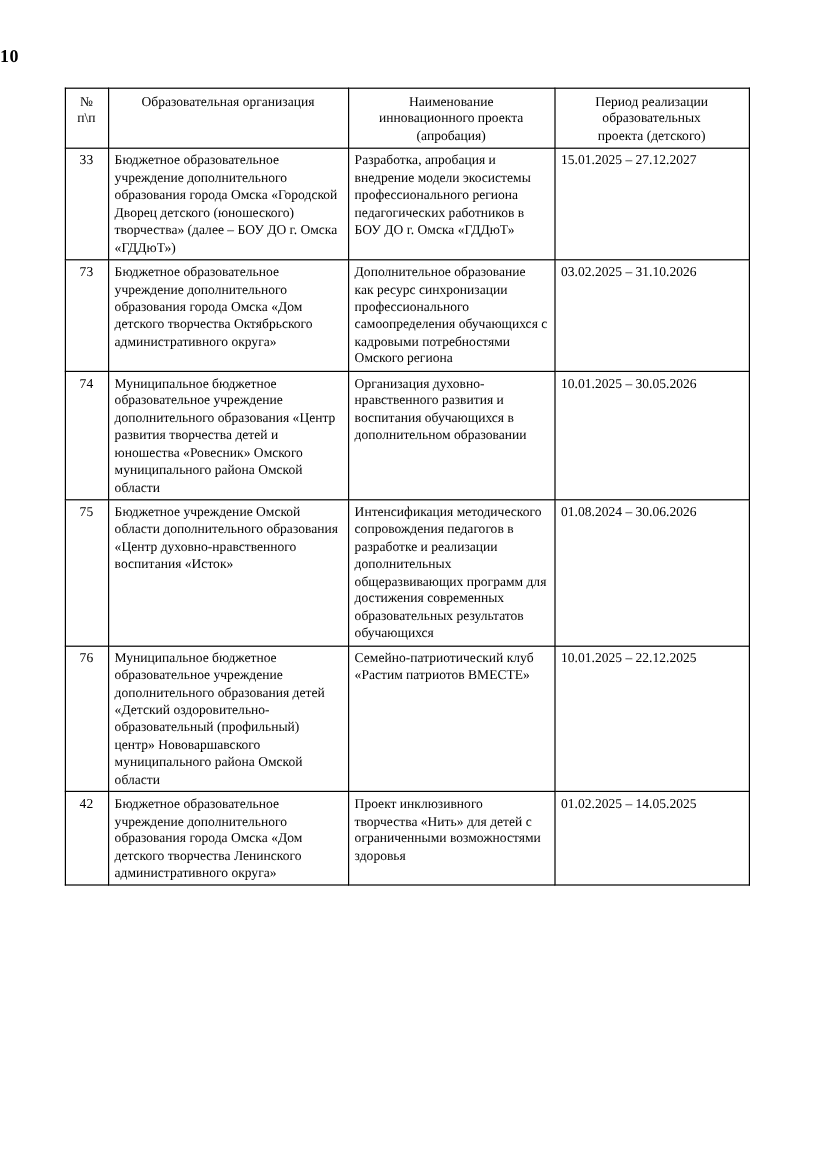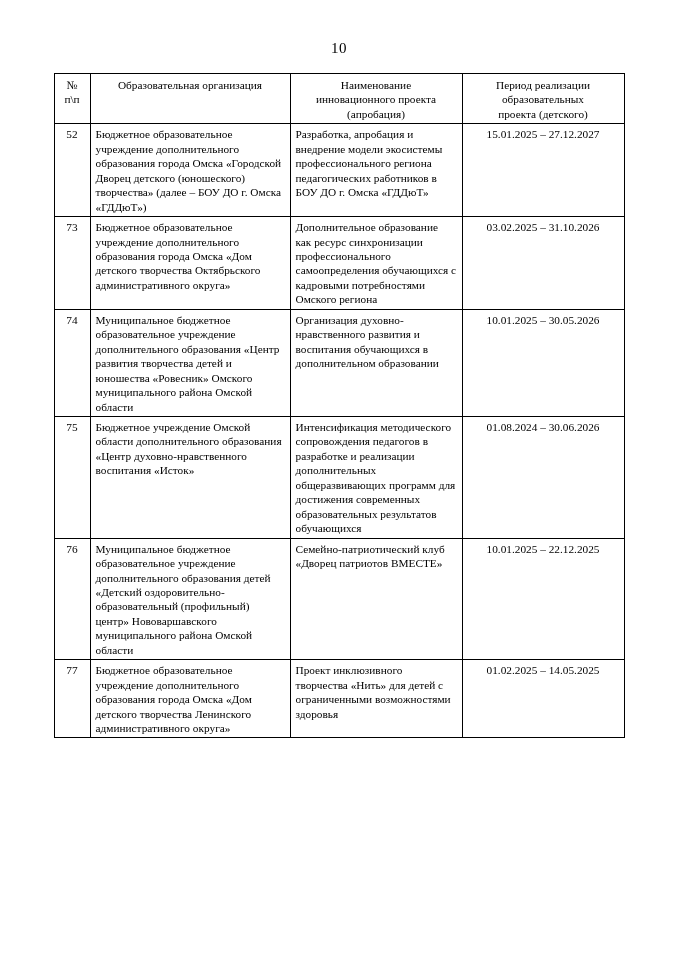--- a/index.html
+++ b/index.html
@@ -15,26 +15,27 @@
     position: relative;
   }
   .page {
     width: 678px;
     height: 960px;
     box-sizing: border-box;
     padding: 0;
     position: relative;
   }
   .page-number {
-    text-align: center;
+    text-align: left;
     font-size: 15px;
     font-family: "Liberation Serif", serif;
     margin-top: 40px;
     margin-bottom: 16px;
     letter-spacing: 0.5px;
+    font-weight: bold;
   }
   table.doc-table {
     border-collapse: collapse;
     margin: 0 auto;
     width: 570px;
     table-layout: fixed;
   }
   table.doc-table td, table.doc-table th {
     border: 1px solid #000000;
     vertical-align: top;
@@ -47,21 +48,21 @@
   table.doc-table thead td {
     text-align: center;
     vertical-align: top;
     padding-top: 4px;
   }
   .col-num { width: 36px; text-align: center; }
   .col-org { width: 200px; }
   .col-name { width: 172px; }
   .col-period { width: 162px; text-align: center; }
   td.cell-num { text-align: center; vertical-align: top; }
-  td.cell-period { text-align: center; vertical-align: top; }
+  td.cell-period { vertical-align: top; }
   .hdr-line { display: block; }
 </style>
 </head>
 <body>
 
 <div class="page">
 
   <div class="page-number">10</div>
 
   <table class="doc-table">
@@ -87,21 +88,21 @@
         </td>
         <td>
           <span class="hdr-line">Период реализации</span>
           <span class="hdr-line">образовательных</span>
           <span class="hdr-line">проекта (детского)</span>
         </td>
       </tr>
     </thead>
     <tbody>
       <tr>
-        <td class="cell-num">52</td>
+        <td class="cell-num">33</td>
         <td class="cell-org">Бюджетное образовательное учреждение дополнительного образования города Омска «Городской Дворец детского (юношеского) творчества» (далее – БОУ ДО г. Омска «ГДДюТ»)</td>
         <td class="cell-name">Разработка, апробация и внедрение модели экосистемы профессионального региона педагогических работников в БОУ ДО г. Омска «ГДДюТ»</td>
         <td class="cell-period">15.01.2025 – 27.12.2027</td>
       </tr>
       <tr>
         <td class="cell-num">73</td>
         <td class="cell-org">Бюджетное образовательное учреждение дополнительного образования города Омска «Дом детского творчества Октябрьского административного округа»</td>
         <td class="cell-name">Дополнительное образование как ресурс синхронизации профессионального самоопределения обучающихся с кадровыми потребностями Омского региона</td>
         <td class="cell-period">03.02.2025 – 31.10.2026</td>
       </tr>
@@ -113,25 +114,25 @@
       </tr>
       <tr>
         <td class="cell-num">75</td>
         <td class="cell-org">Бюджетное учреждение Омской области дополнительного образования «Центр духовно-нравственного воспитания «Исток»</td>
         <td class="cell-name">Интенсификация методического сопровождения педагогов в разработке и реализации дополнительных общеразвивающих программ для достижения современных образовательных результатов обучающихся</td>
         <td class="cell-period">01.08.2024 – 30.06.2026</td>
       </tr>
       <tr>
         <td class="cell-num">76</td>
         <td class="cell-org">Муниципальное бюджетное образовательное учреждение дополнительного образования детей «Детский оздоровительно-образовательный (профильный) центр» Нововаршавского муниципального района Омской области</td>
-        <td class="cell-name">Семейно-патриотический клуб «Дворец патриотов ВМЕСТЕ»</td>
+        <td class="cell-name">Семейно-патриотический клуб «Растим патриотов ВМЕСТЕ»</td>
         <td class="cell-period">10.01.2025 – 22.12.2025</td>
       </tr>
       <tr>
-        <td class="cell-num">77</td>
+        <td class="cell-num">42</td>
         <td class="cell-org">Бюджетное образовательное учреждение дополнительного образования города Омска «Дом детского творчества Ленинского административного округа»</td>
         <td class="cell-name">Проект инклюзивного творчества «Нить» для детей с ограниченными возможностями здоровья</td>
         <td class="cell-period">01.02.2025 – 14.05.2025</td>
       </tr>
     </tbody>
   </table>
 
 </div>
 
 </body></html>

